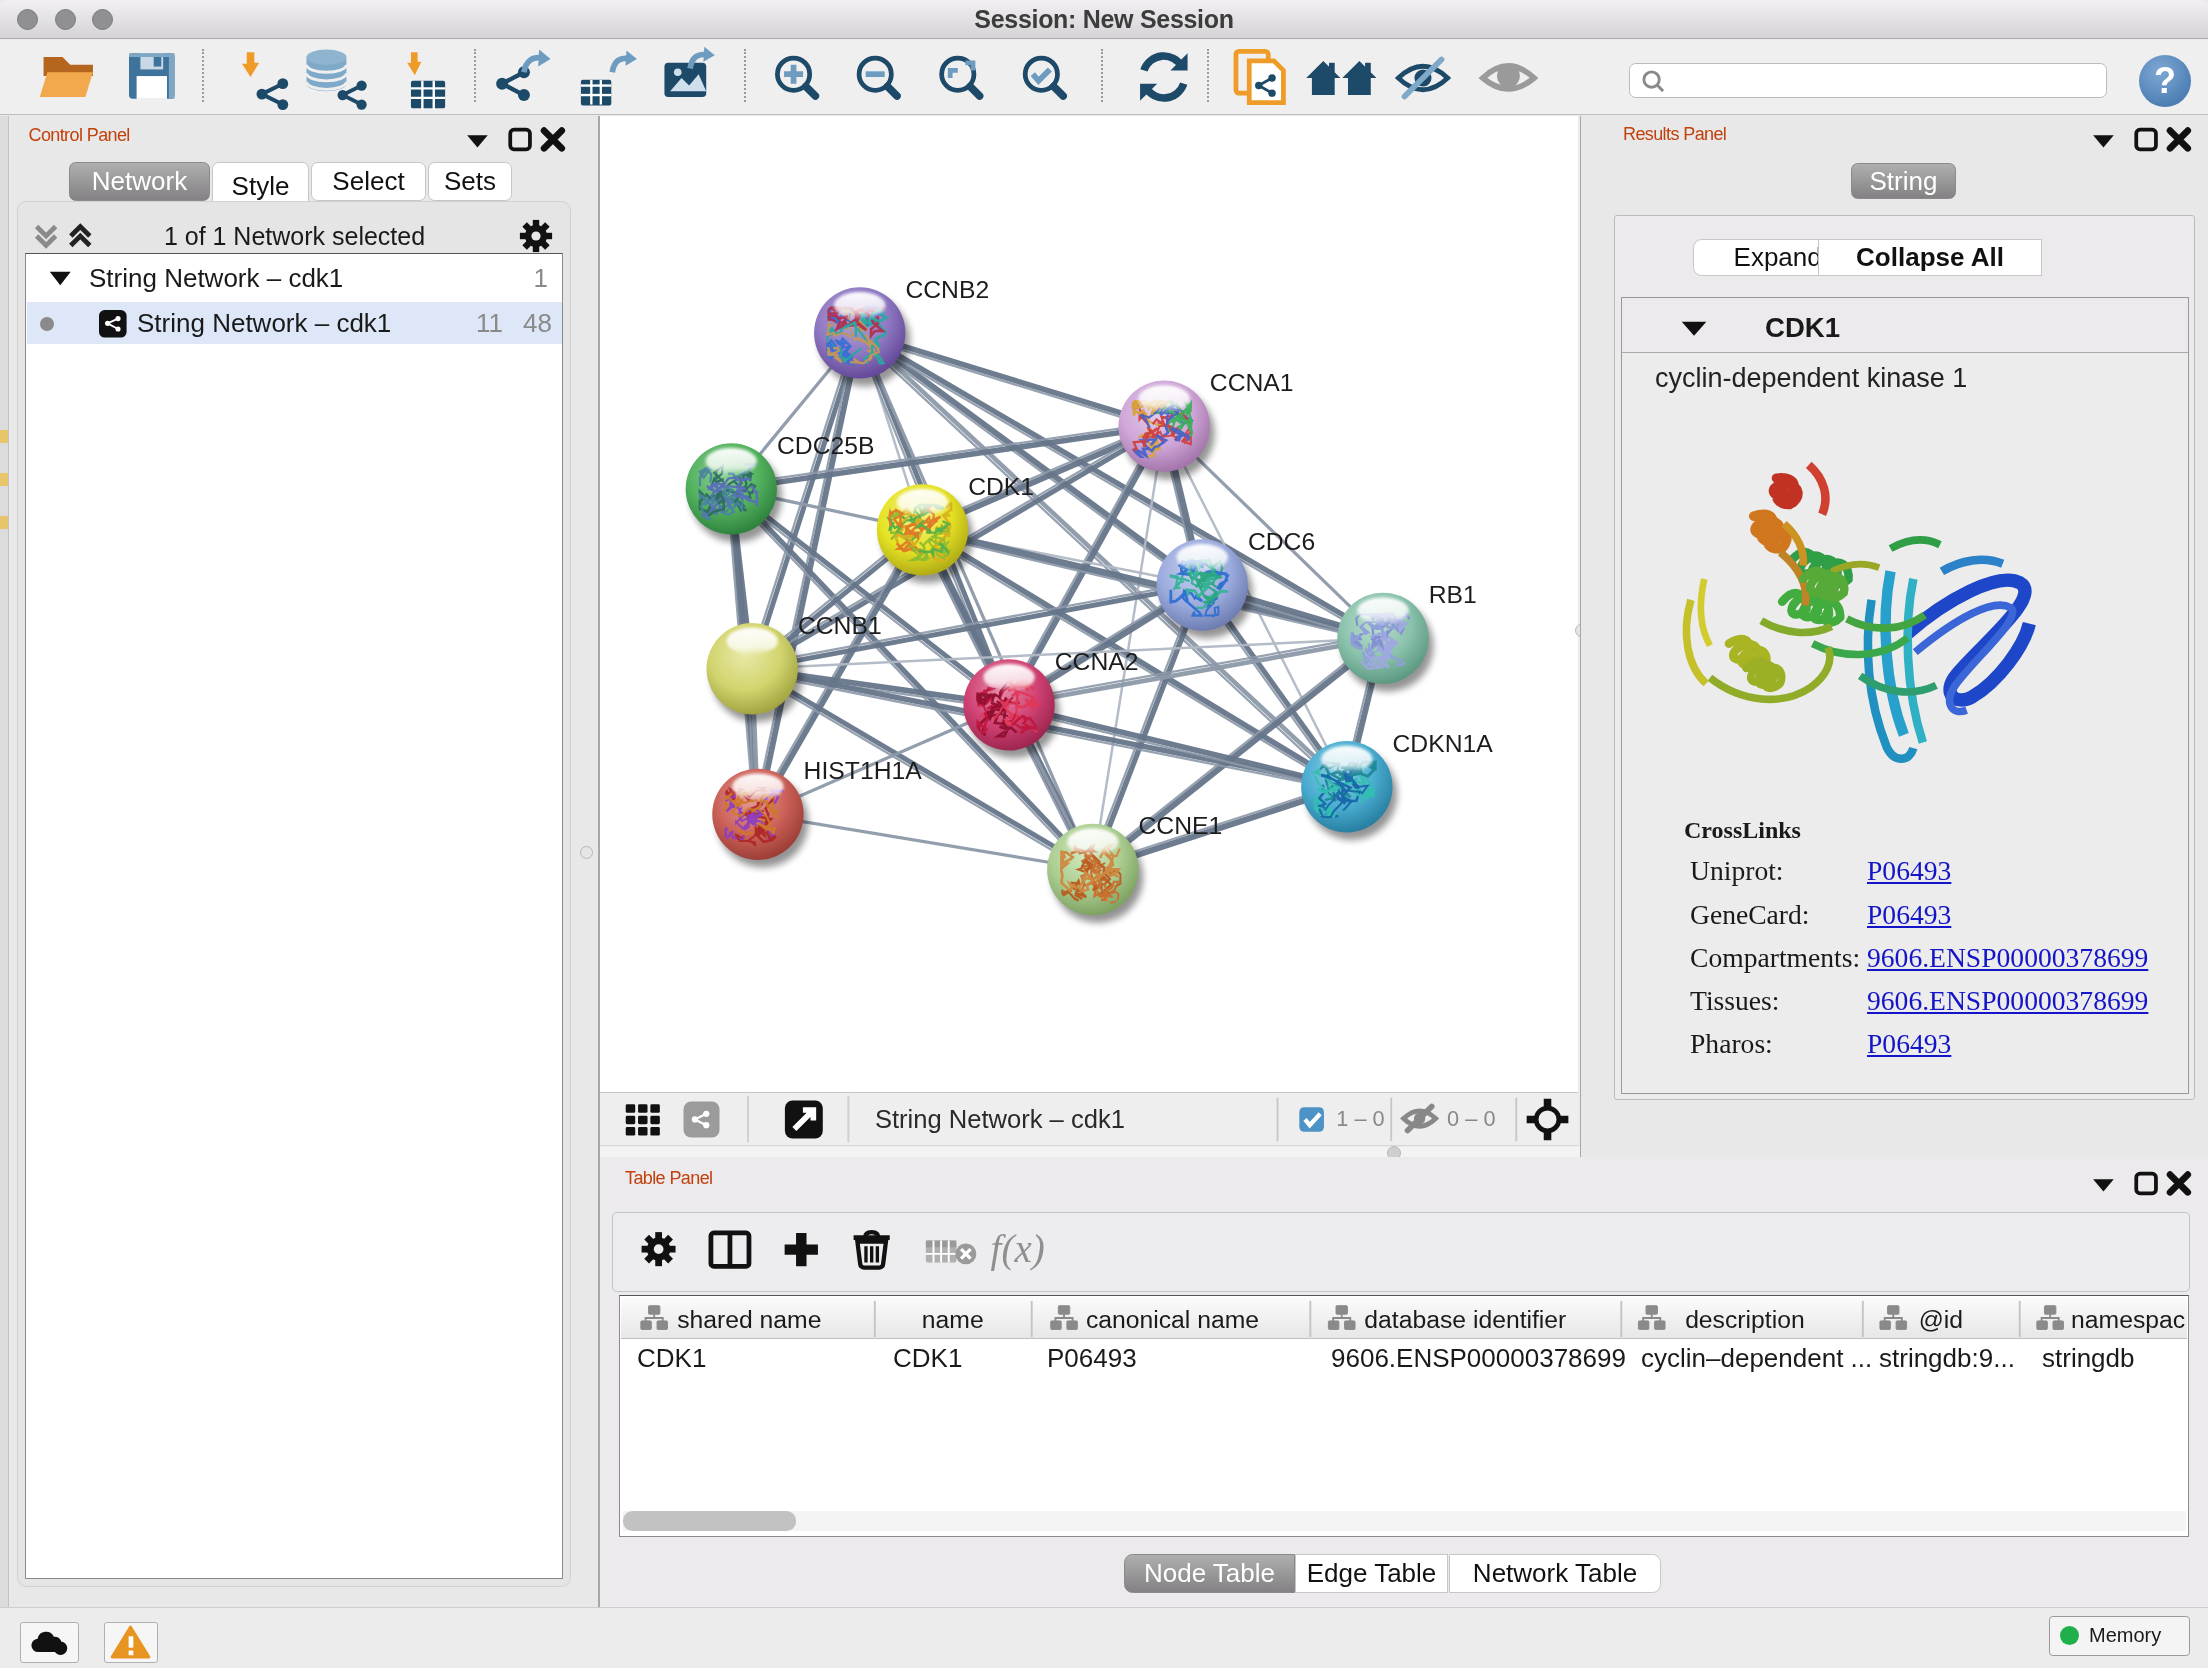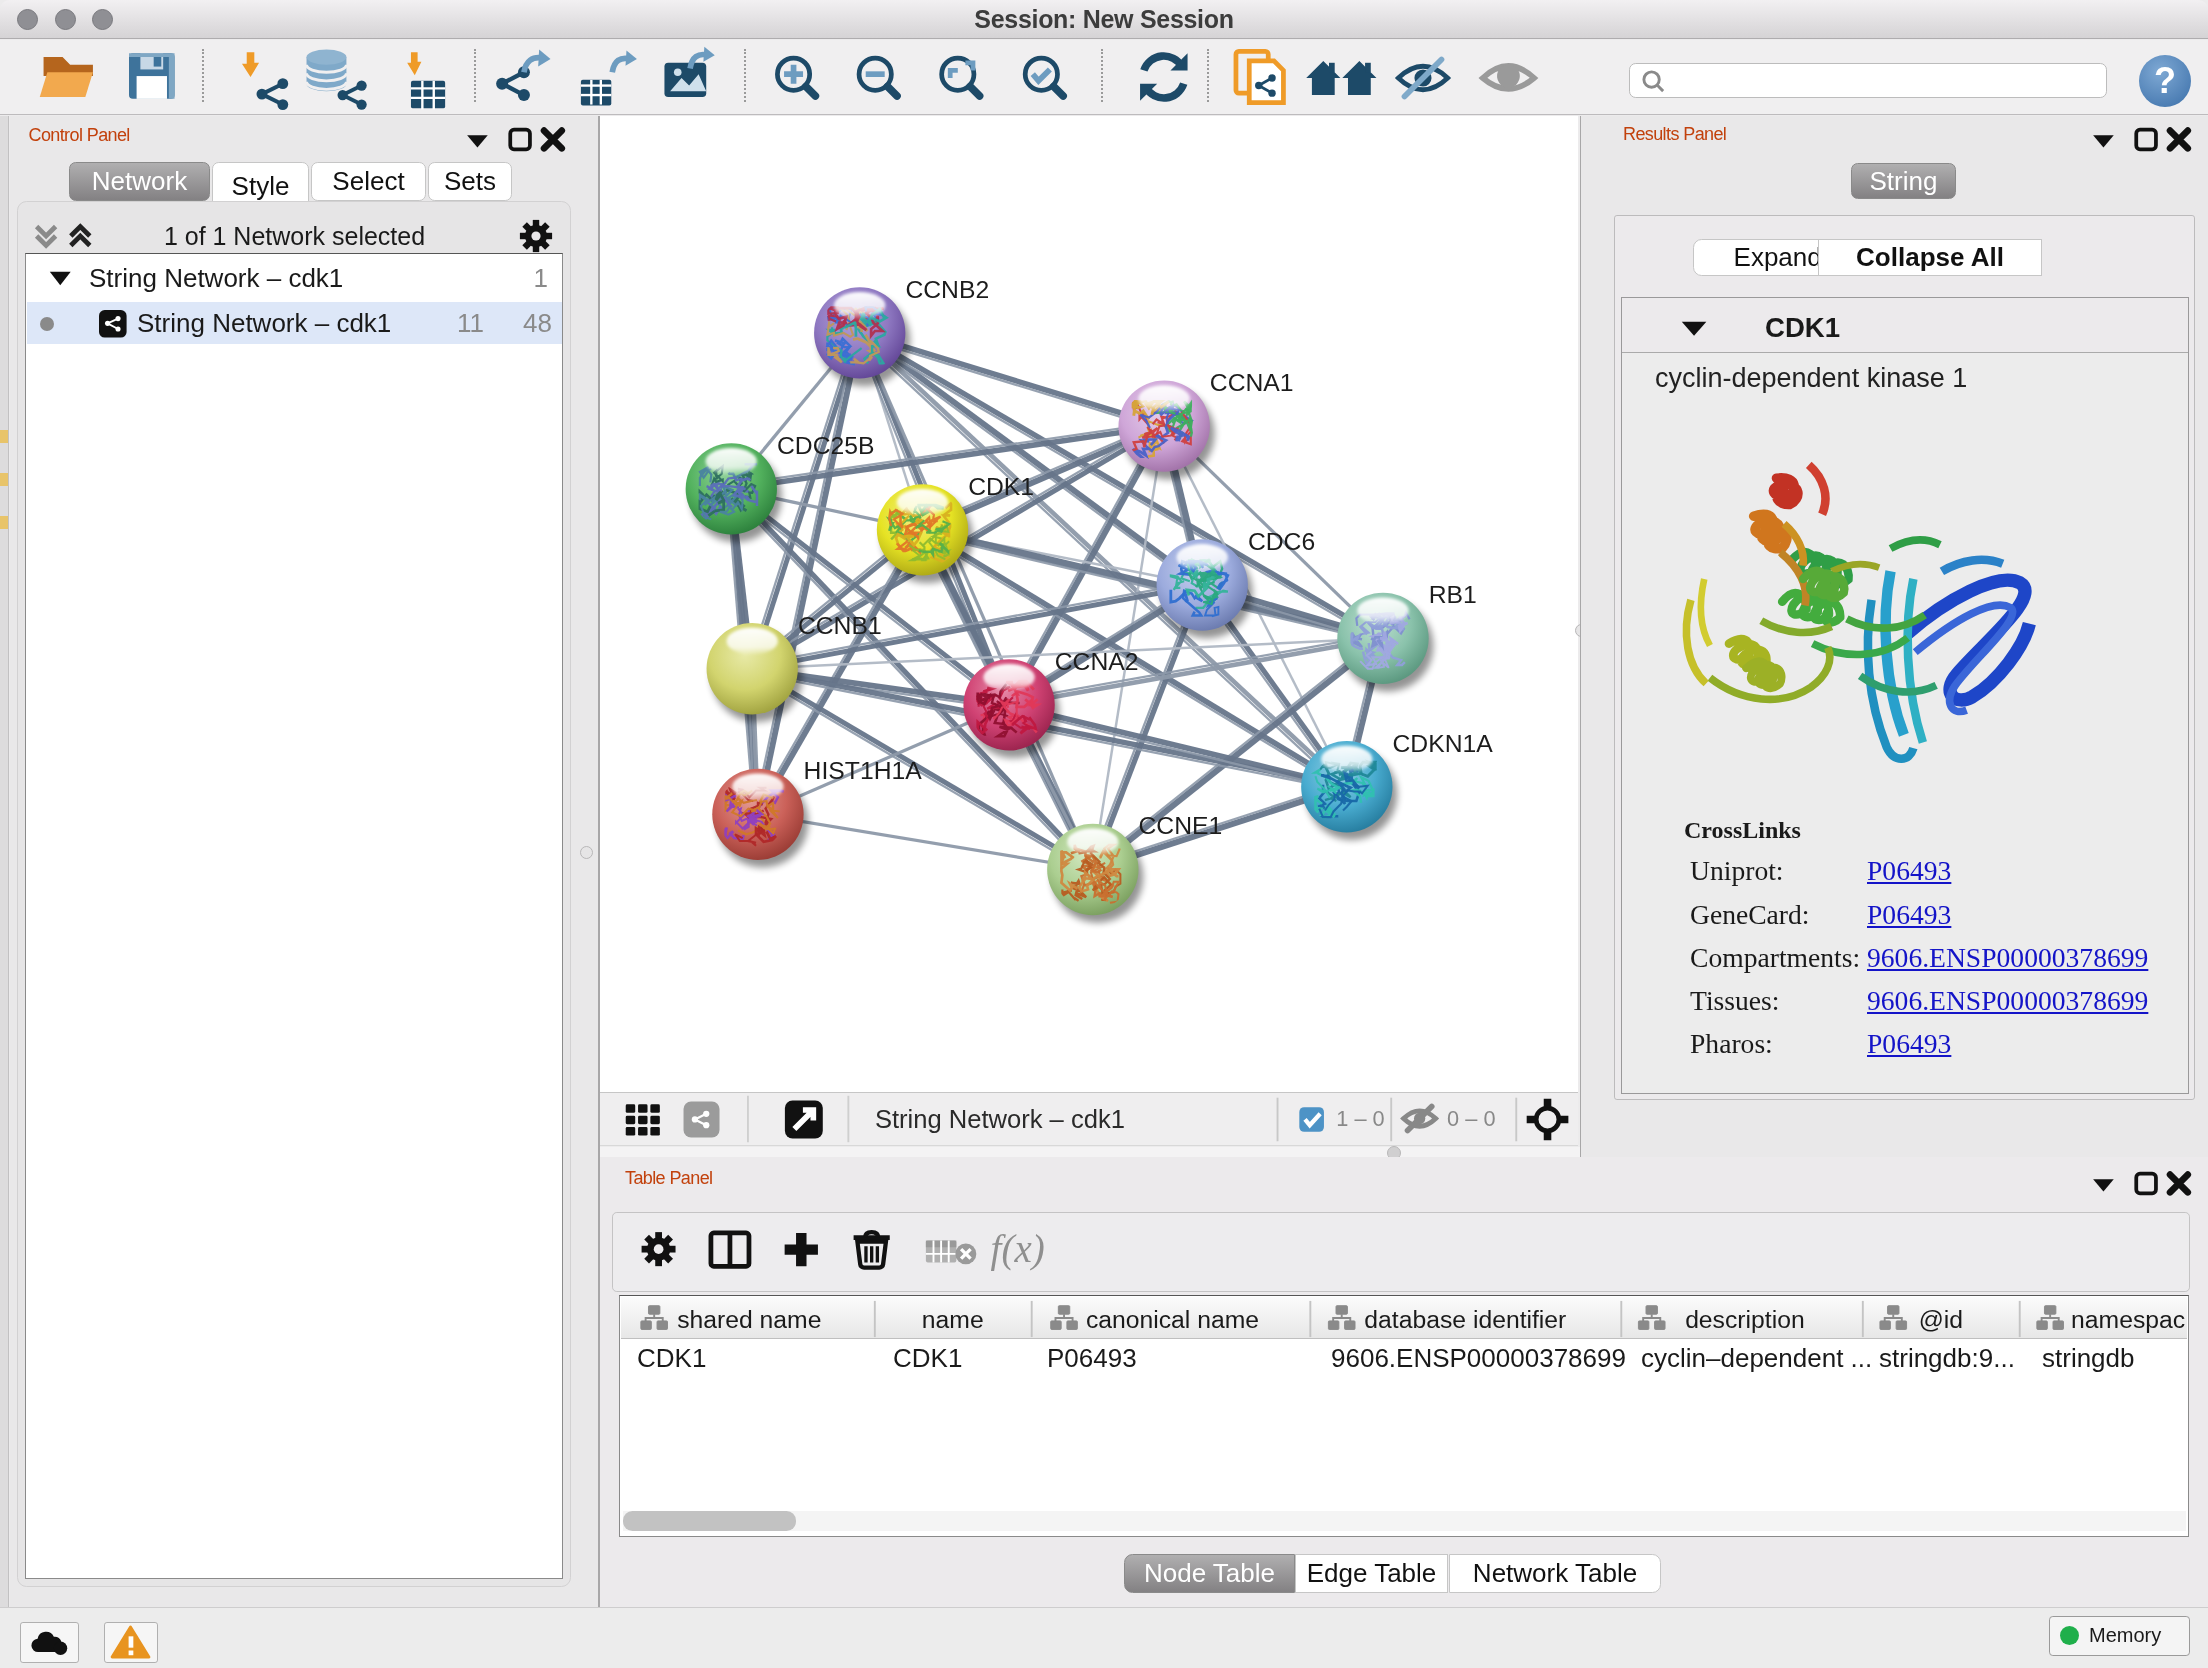--- a/index.html
+++ b/index.html
@@ -154,21 +154,21 @@
 <div class="abs" style="left:40px;top:317px;width:14.3px;height:14.3px;border-radius:50%;background:#8a8a8a"></div>
 <svg class="abs" style="left:99px;top:310px" width="27.6" height="27.6" viewBox="0 0 29 29">
     <rect x="0" y="0" width="29" height="29" rx="6" fill="#111"></rect>
     <line x1="9" y1="14" x2="20" y2="9" stroke="#fff" stroke-width="2.0"></line>
     <line x1="9" y1="14" x2="20" y2="20" stroke="#fff" stroke-width="2.0"></line>
     <circle cx="9" cy="14" r="2.7" fill="#fff"></circle>
     <circle cx="20" cy="9" r="2.7" fill="#fff"></circle>
     <circle cx="20" cy="20" r="2.7" fill="#fff"></circle>
   </svg>
 <div class="abs" style="left:137px;top:308px;font-size:26px">String Network – cdk1</div>
-<div class="abs" style="left:457px;top:308px;width:46px;text-align:left;font-size:26px;color:#8a8a8a">11</div>
+<div class="abs" style="left:457px;top:308px;width:46px;text-align:right;font-size:26px;color:#8a8a8a">11</div>
 <div class="abs" style="left:510px;top:308px;width:42px;text-align:right;font-size:26px;color:#8a8a8a">48</div>
 <div class="abs" style="left:600px;top:116px;width:978px;height:976px;background:#fff">
     <svg width="978" height="978" viewBox="0 0 1028 1028" xmlns="http://www.w3.org/2000/svg" style="position:absolute;left:0;top:0">
       <defs>
         <filter id="blr" x="-40%" y="-40%" width="180%" height="180%">
           <feGaussianBlur stdDeviation="4"></feGaussianBlur>
         </filter>
         <filter id="blr1" x="-30%" y="-30%" width="160%" height="160%">
           <feGaussianBlur stdDeviation="1.6"></feGaussianBlur>
         </filter>

